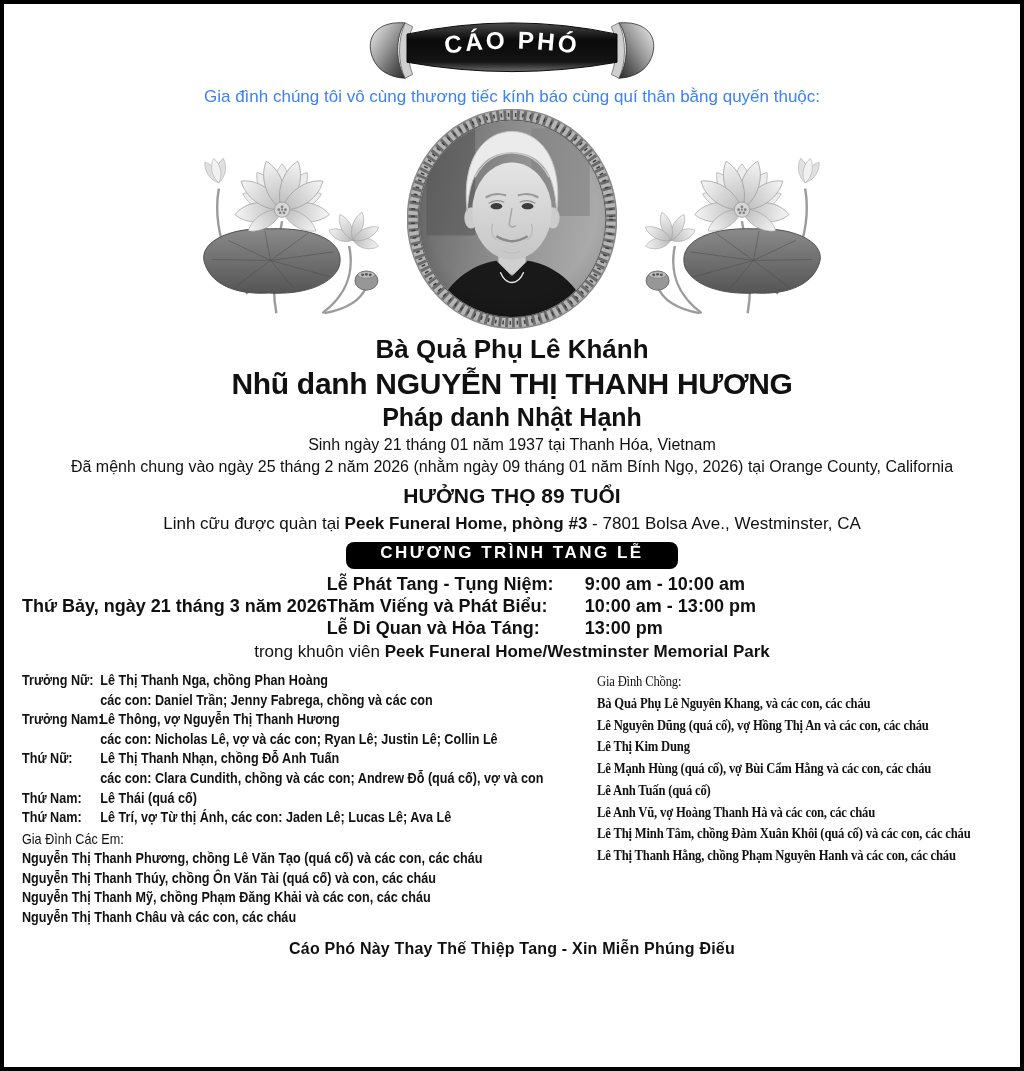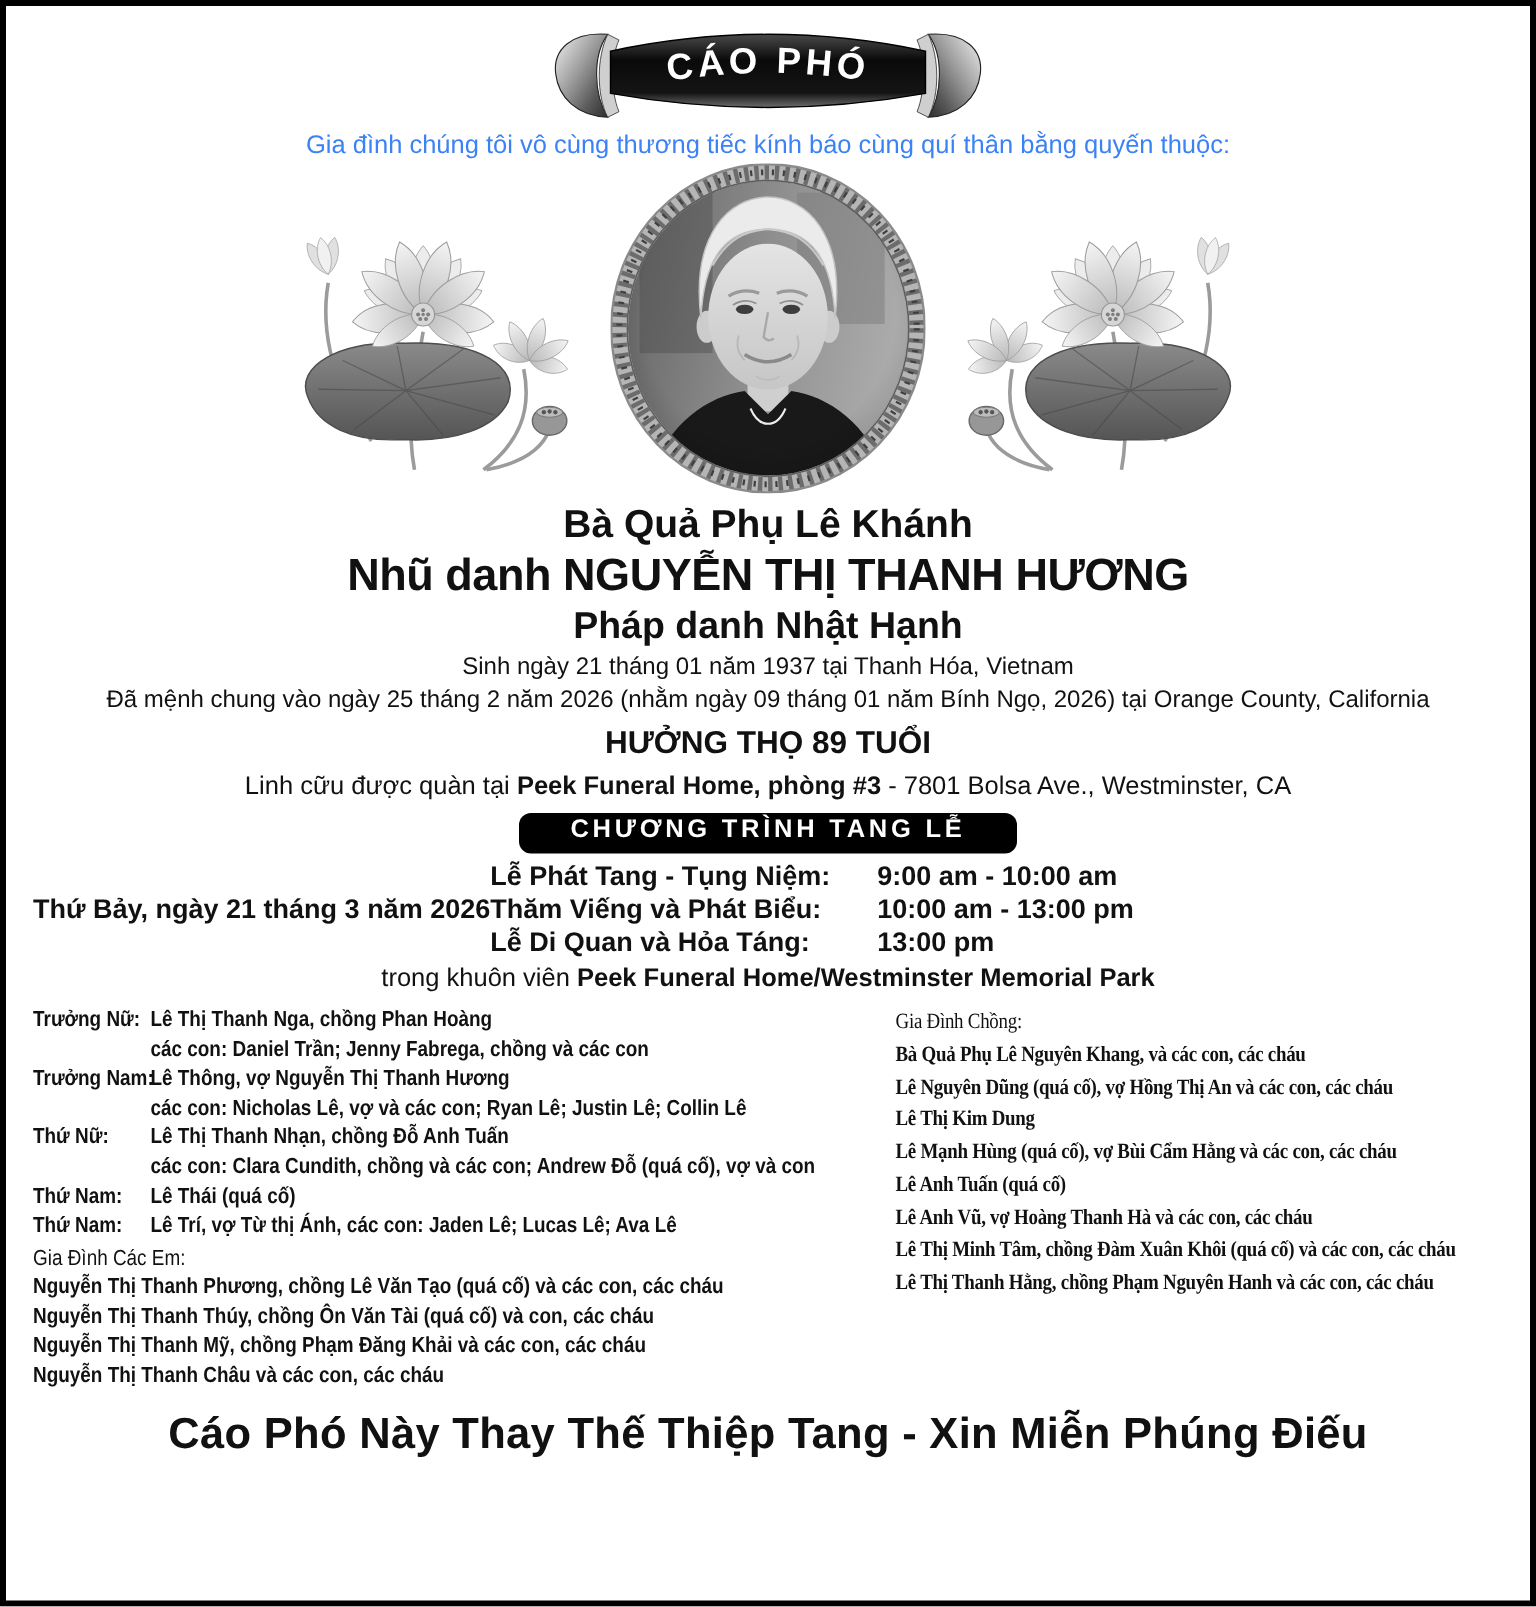--- a/index.html
+++ b/index.html
@@ -37,21 +37,21 @@
   .family{display:flex;margin-top:9px;}
   .family-left{width:575px;}
   .family-right{width:391px;font-family:Liberation Serif, serif;}
   .col-inner{transform:scaleX(0.87);transform-origin:0 0;white-space:nowrap;
     font-size:14.5px;font-weight:bold;line-height:1.35;}
   .family-left .col-inner{width:660px;}
   .family-right .col-inner{width:449px;letter-spacing:-0.2px;line-height:1.5;}
   .child-row{display:grid;grid-template-columns:90px 1fr;}
   .sib-header,.husband-header{font-weight:normal;}
   .sib-header{margin-top:2px;}
-  .footer{text-align:center;font-weight:bold;font-size:29px;margin-top:12px;letter-spacing:0.2px;}
+  .footer{text-align:center;font-weight:bold;font-size:16px;margin-top:12px;letter-spacing:0.2px;}
 </style>
 </head>
 <body>
 
 <div class="page">
 
   <div class="ribbon-wrap">
     <svg viewBox="0 0 320 70">
       <defs>
         <linearGradient id="metal" x1="0" y1="0" x2="1" y2="1">

